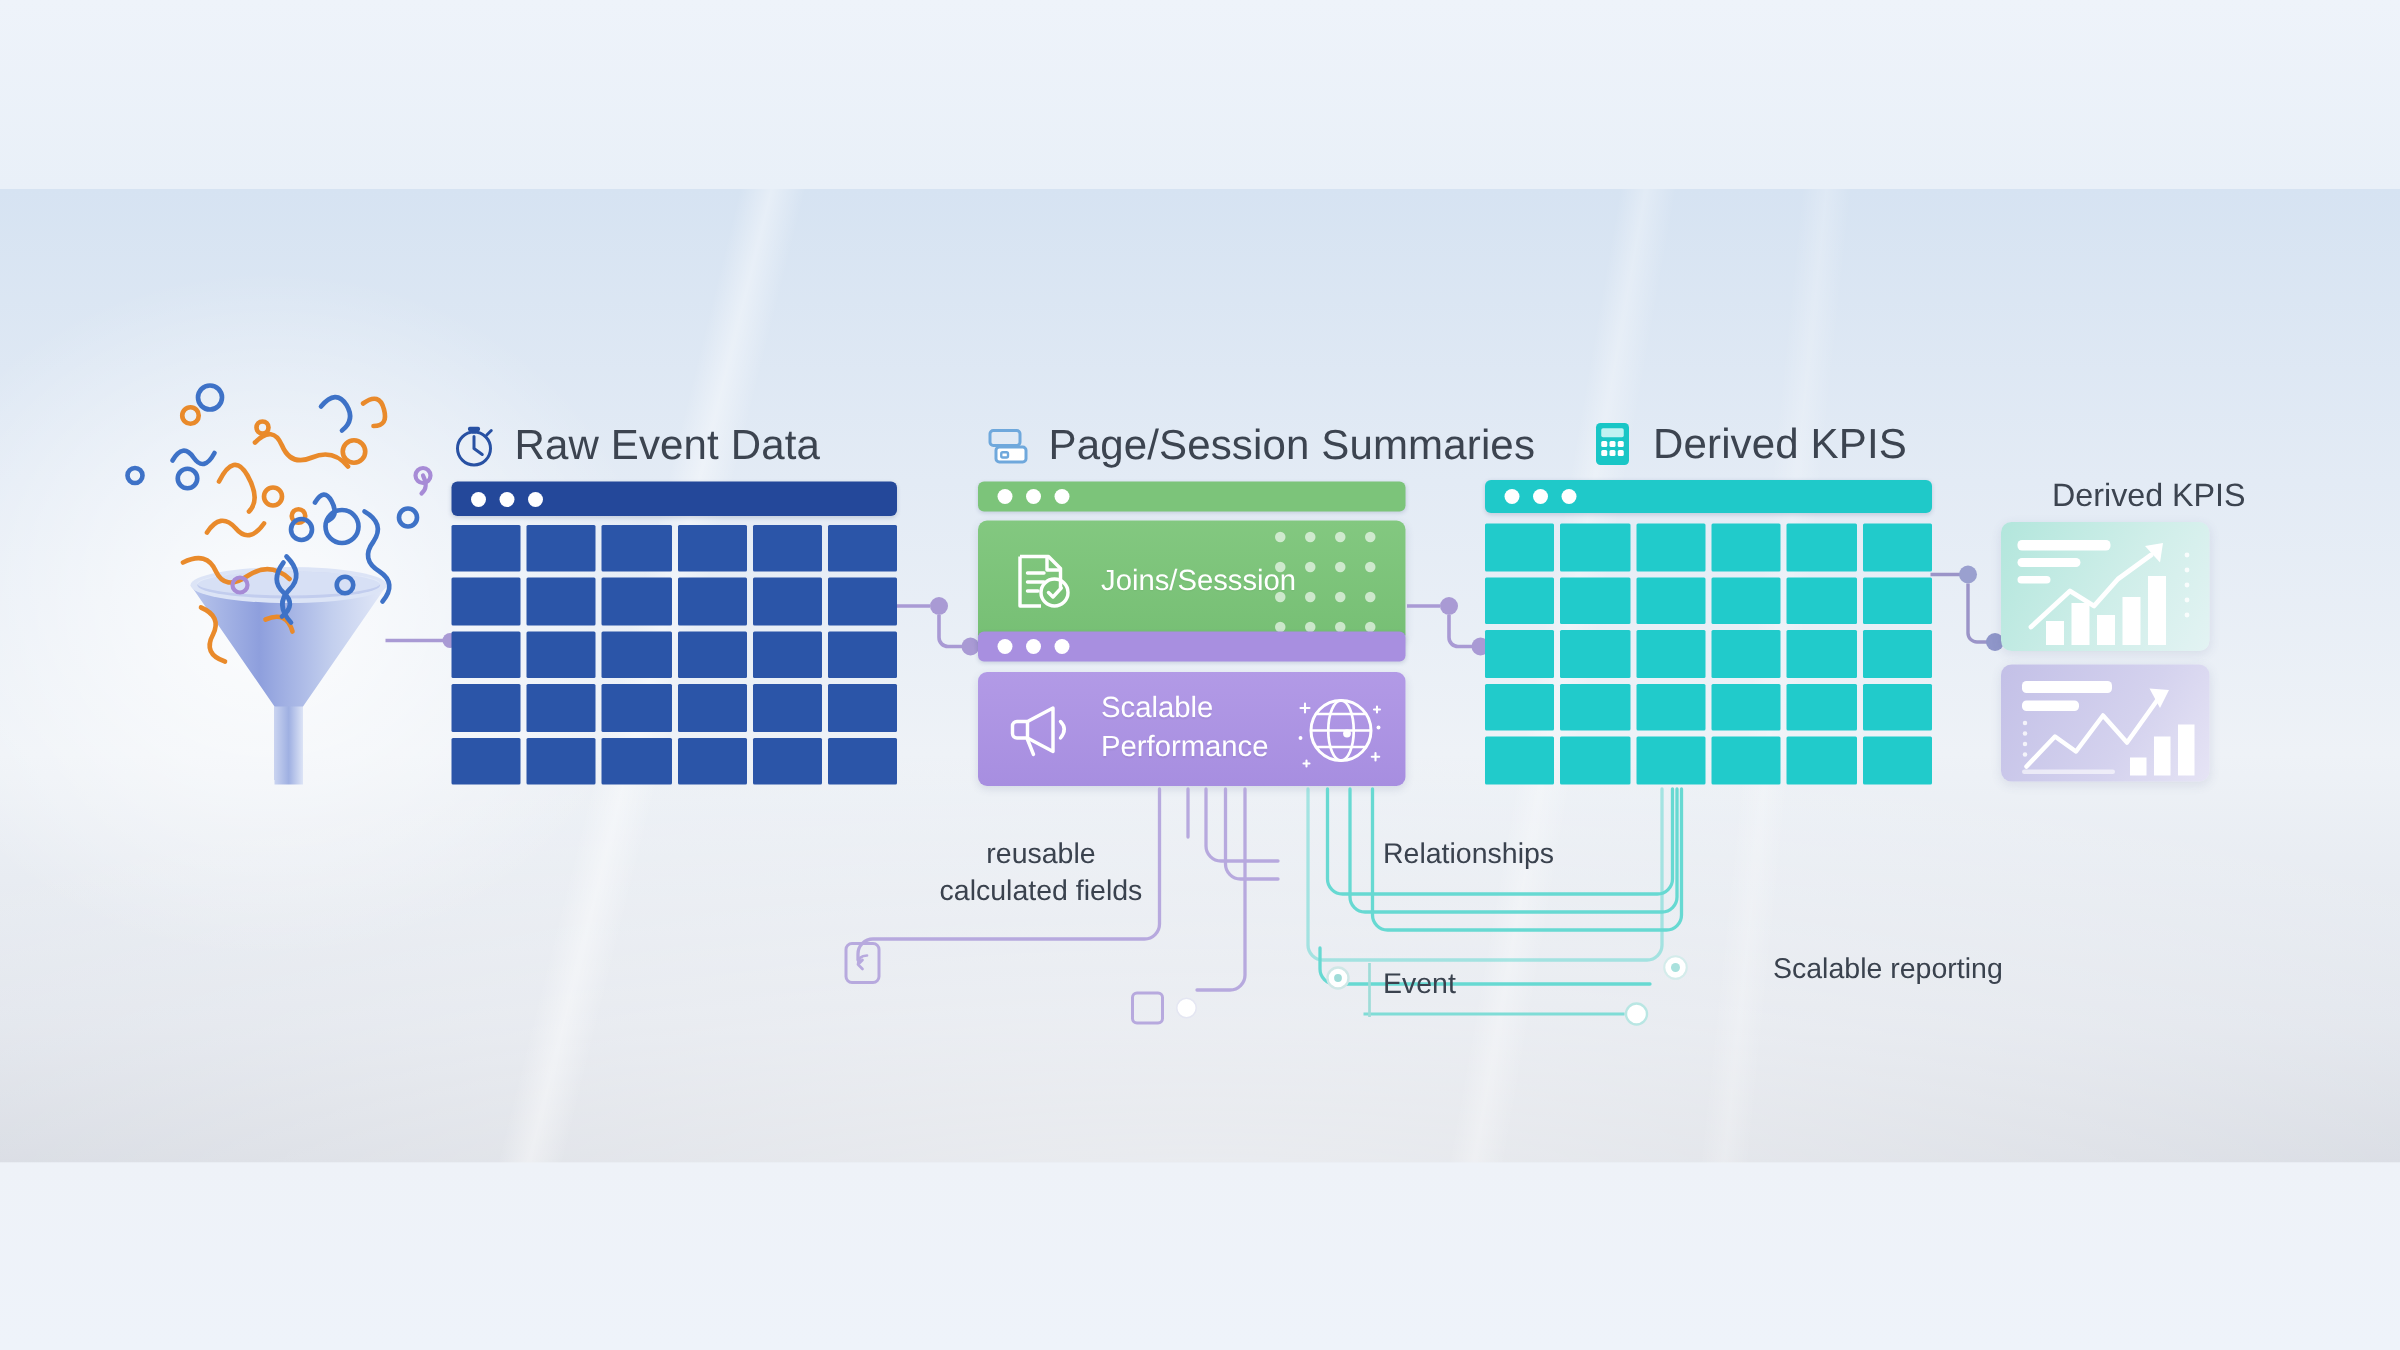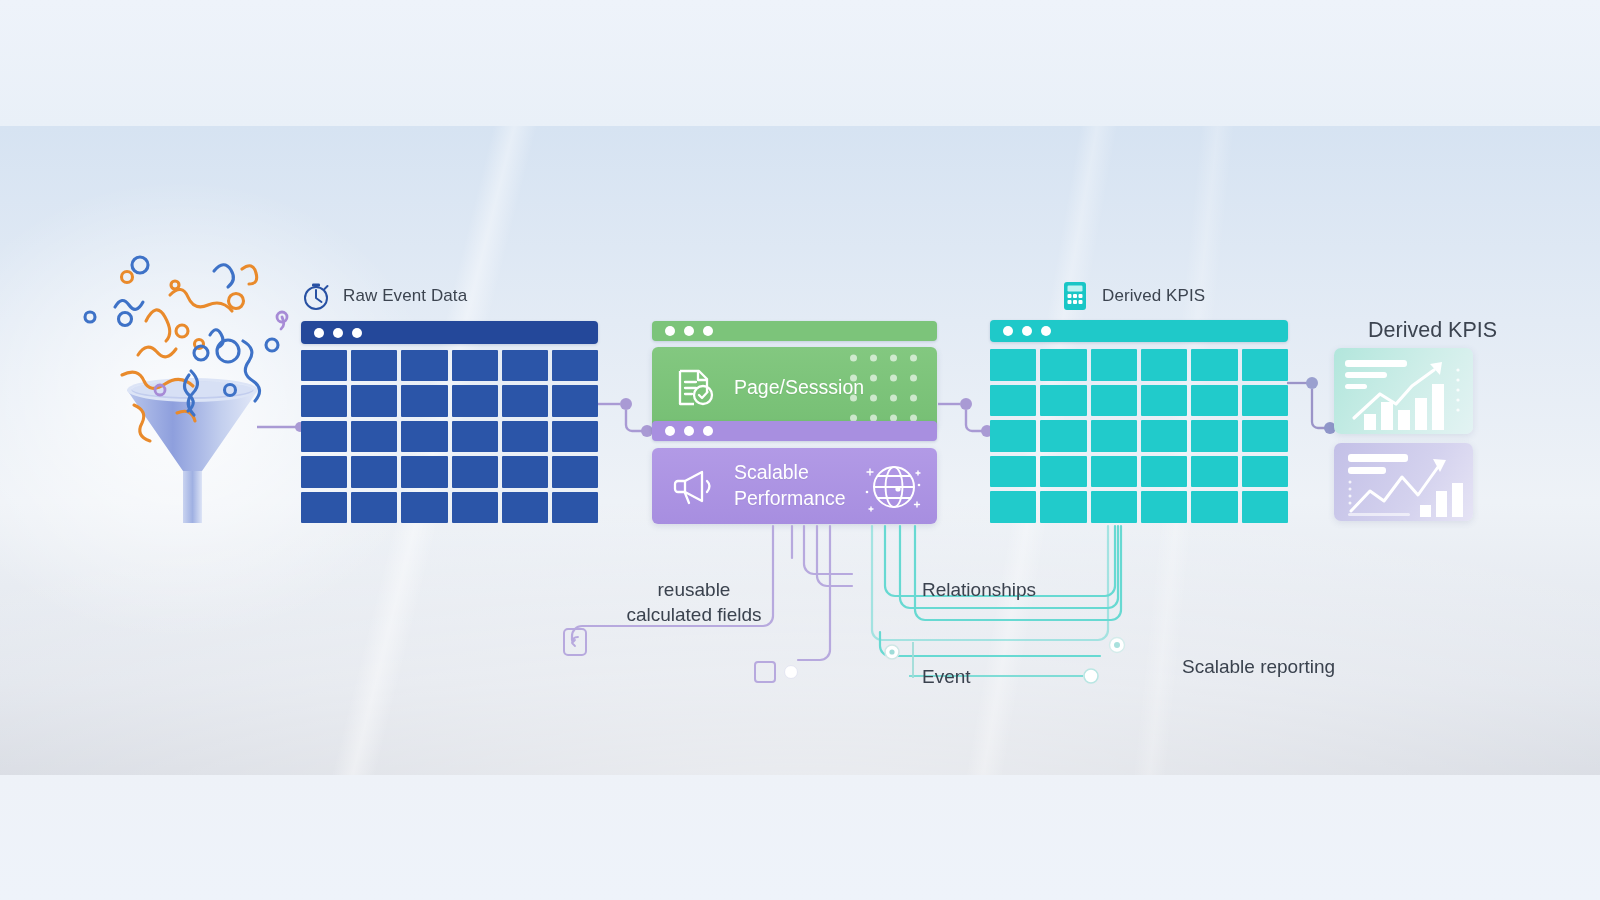--- a/index.html
+++ b/index.html
@@ -49,21 +49,21 @@
   
   .abs { position: absolute; }
 
   
   .grp-label {
     position: absolute;
     display: flex; align-items: center; gap: 12px;
     white-space: nowrap;
   }
   .grp-label .txt {
-    font-size: 17px; color: #3c4450; letter-spacing: .1px;
+    font-size: 28px; color: #3c4450; letter-spacing: .1px;
   }
 
   
   .winbar {
     position: absolute; border-radius: 4px;
     display: flex; align-items: center; gap: 9px;
     padding-left: 13px;
     box-shadow: 0 1px 3px rgba(40,60,110,.18);
   }
   .winbar .dot {
@@ -92,21 +92,20 @@
     background: rgba(255,255,255,.62); display:block; }
 
   
   .kpicard { position: absolute; border-radius: 7px; overflow: hidden;
              box-shadow: 0 2px 7px rgba(70,80,130,.12); }
 
   
   .flow-label {
     position: absolute; color: #3a424e; font-size: 19px; line-height: 1.32;
     white-space: pre-line;
-    margin-top: 20px;
   }
   svg { display: block; }
   .nofill { fill: none; }
 </style>
 </head>
 <body>
 
 <div id="stage">
 
   <div class="band band-top"></div>
@@ -235,40 +234,50 @@
       <div class="cell" style="background: rgb(43, 85, 168);"></div>
     </div>
 
   <svg class="abs" style="left:596px; top:392px;" width="58" height="52">
     <path class="nofill" d="M2,12 H24" stroke="#a99ad4" stroke-width="2.4"></path>
     <circle cx="30" cy="12" r="6" fill="#a99ad4"></circle>
     <path class="nofill" d="M30,18 V33 a6,6 0 0 0 6,6 H46" stroke="#a99ad4" stroke-width="2.4"></path>
     <circle cx="51" cy="39" r="6" fill="#a99ad4"></circle>
   </svg>
 
+  <div class="grp-label" style="left:657px; top:281px;">
+    <span>
+      <svg width="30" height="30" viewBox="0 0 30 30">
+        <rect x="3" y="5" width="20" height="10" rx="2.2" fill="none" stroke="#6fa8dc" stroke-width="2"></rect>
+        <rect x="7" y="16" width="20" height="10" rx="2.2" fill="#ffffff" stroke="#6fa8dc" stroke-width="2"></rect>
+        <rect x="10.5" y="19.5" width="4.5" height="3.5" rx="1" fill="none" stroke="#6fa8dc" stroke-width="1.6"></rect>
+      </svg>
+    </span>
+    <span class="txt">Page/Session Summaries</span>
+  </div>
 
   <div class="winbar" style="left:652px; top:321px; width:285px; height:20px; background:#7cc47a;">
     <i class="dot"></i>
     <i class="dot"></i>
     <i class="dot"></i>
   </div>
 
   <div class="card" style="left:652px; top:347px; width:285px; height:82px;
               background:linear-gradient(180deg,#83c880,#76bf74);">
     <span class="c-icon">
       <svg width="44" height="44" viewBox="0 0 44 44">
         <path class="nofill" d="M8,5 H27 L35,13 V26" stroke="#fff" stroke-width="2.3" stroke-linejoin="round"></path>
         <path class="nofill" d="M8,5 V38 H22" stroke="#fff" stroke-width="2.3" stroke-linejoin="round"></path>
         <path class="nofill" d="M26,5 V14 H35" stroke="#fff" stroke-width="2.3" stroke-linejoin="round"></path>
         <path class="nofill" d="M13,16 H24 M13,22 H24 M13,28 H20" stroke="#fff" stroke-width="2.3" stroke-linecap="round"></path>
         <circle cx="31" cy="29" r="9" fill="none" stroke="#fff" stroke-width="2.3"></circle>
         <path class="nofill" d="M27,29 l3,3 l5.5,-6" stroke="#fff" stroke-width="2.3" stroke-linecap="round" stroke-linejoin="round"></path>
       </svg>
     </span>
-    <span class="c-title">Page/Sesssion</span>
+    <span class="c-title">Joins/Sesssion</span>
     <span class="dotgrid">
       <i></i>
         <i></i>
         <i></i>
         <i></i>
       <i></i>
         <i></i>
         <i></i>
         <i></i>
       <i></i>

